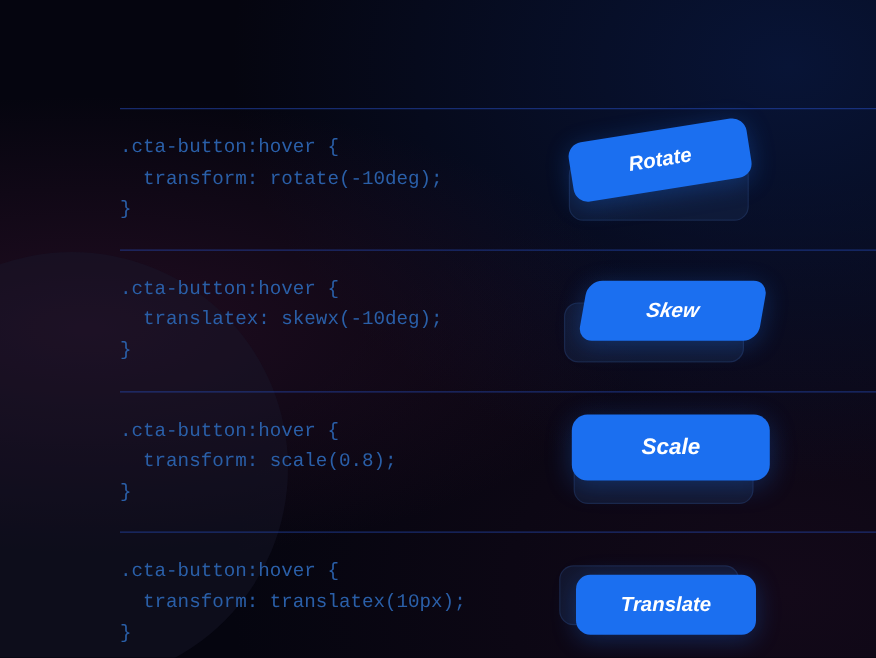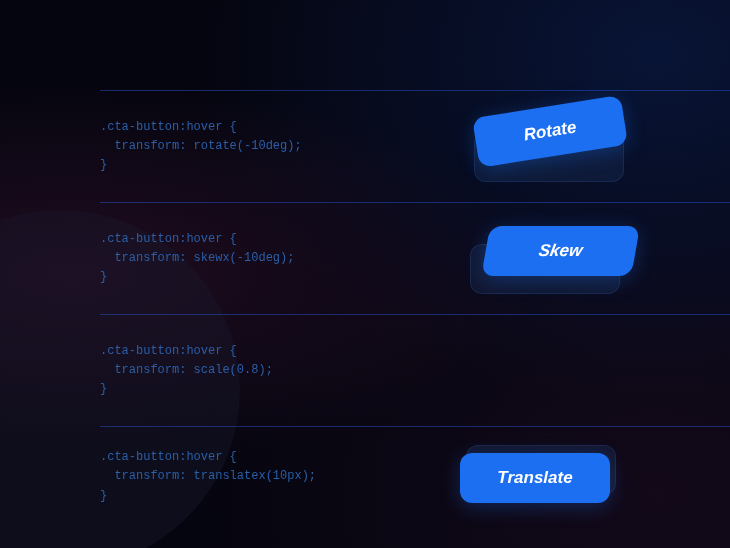--- a/index.html
+++ b/index.html
@@ -42,21 +42,21 @@
       justify-content: space-between;
       min-height: 112px;
       padding-right: 80px;
     }
     .row:last-child {
       min-height: 80px;
       padding-bottom: 0;
     }
     .code {
       font-family: "SFMono-Regular", Consolas, "Liberation Mono", Menlo, monospace;
-      font-size: 12px;
+      font-size: 16px;
       line-height: 1.6;
       color: #2a5fa8;
       white-space: pre;
     }
     .pill-wrap {
       position: relative;
       width: 180px;
       height: 70px;
       flex-shrink: 0;
     }
@@ -85,21 +85,21 @@
       justify-content: center;
       top: 0;
       left: 8px;
       box-shadow: 0 4px 20px rgba(27, 111, 240, 0.3);
     }
     .pill-rotate { transform: rotate(-9deg) translate(-2px, -6px); }
     .pill-skew { transform: skewX(-10deg) translate(8px, 2px); }
     .shadow-skew { left: 0; }
     .pill-scale { transform: scale(1.1); left: 14px; top: -2px; }
     .shadow-scale { left: 8px; }
-    .pill-translate { transform: translate(-18px, 6px); }
+    .pill-translate { transform: translate(-18px, 6px); margin-left: 20px; }
     .shadow-translate { left: -4px; bottom: 12px; }
     .row-translate .pill-wrap { height: 60px; }
   </style>
 </head>
 <body>
 
 <div class="bg-circle"></div>
 
 <div class="rows">
 
@@ -110,34 +110,40 @@
     <div class="pill-wrap">
       <div class="shadow-pill"></div>
       <div class="pill pill-rotate">
           <span>Rotate</span>
         </div>
     </div>
   </div>
 
   <div class="row">
     <div class="code"><span>.cta-button:hover {</span>
-<span>  transform: skewx(-10deg);</span>
+<span>  translatex: skewx(-10deg);</span>
 <span>}</span></div>
     <div class="pill-wrap">
       <div class="shadow-pill shadow-skew"></div>
       <div class="pill pill-skew">
           <span>Skew</span>
         </div>
     </div>
   </div>
 
   <div class="row">
     <div class="code"><span>.cta-button:hover {</span>
 <span>  transform: scale(0.8);</span>
 <span>}</span></div>
+    <div class="pill-wrap">
+      <div class="shadow-pill shadow-scale"></div>
+      <div class="pill pill-scale">
+          <span>Scale</span>
+        </div>
+    </div>
   </div>
 
   <div class="row row-translate">
     <div class="code"><span>.cta-button:hover {</span>
 <span>  transform: translatex(10px);</span>
 <span>}</span></div>
     <div class="pill-wrap">
       <div class="shadow-pill shadow-translate"></div>
       <div class="pill pill-translate">
           <span>Translate</span>

